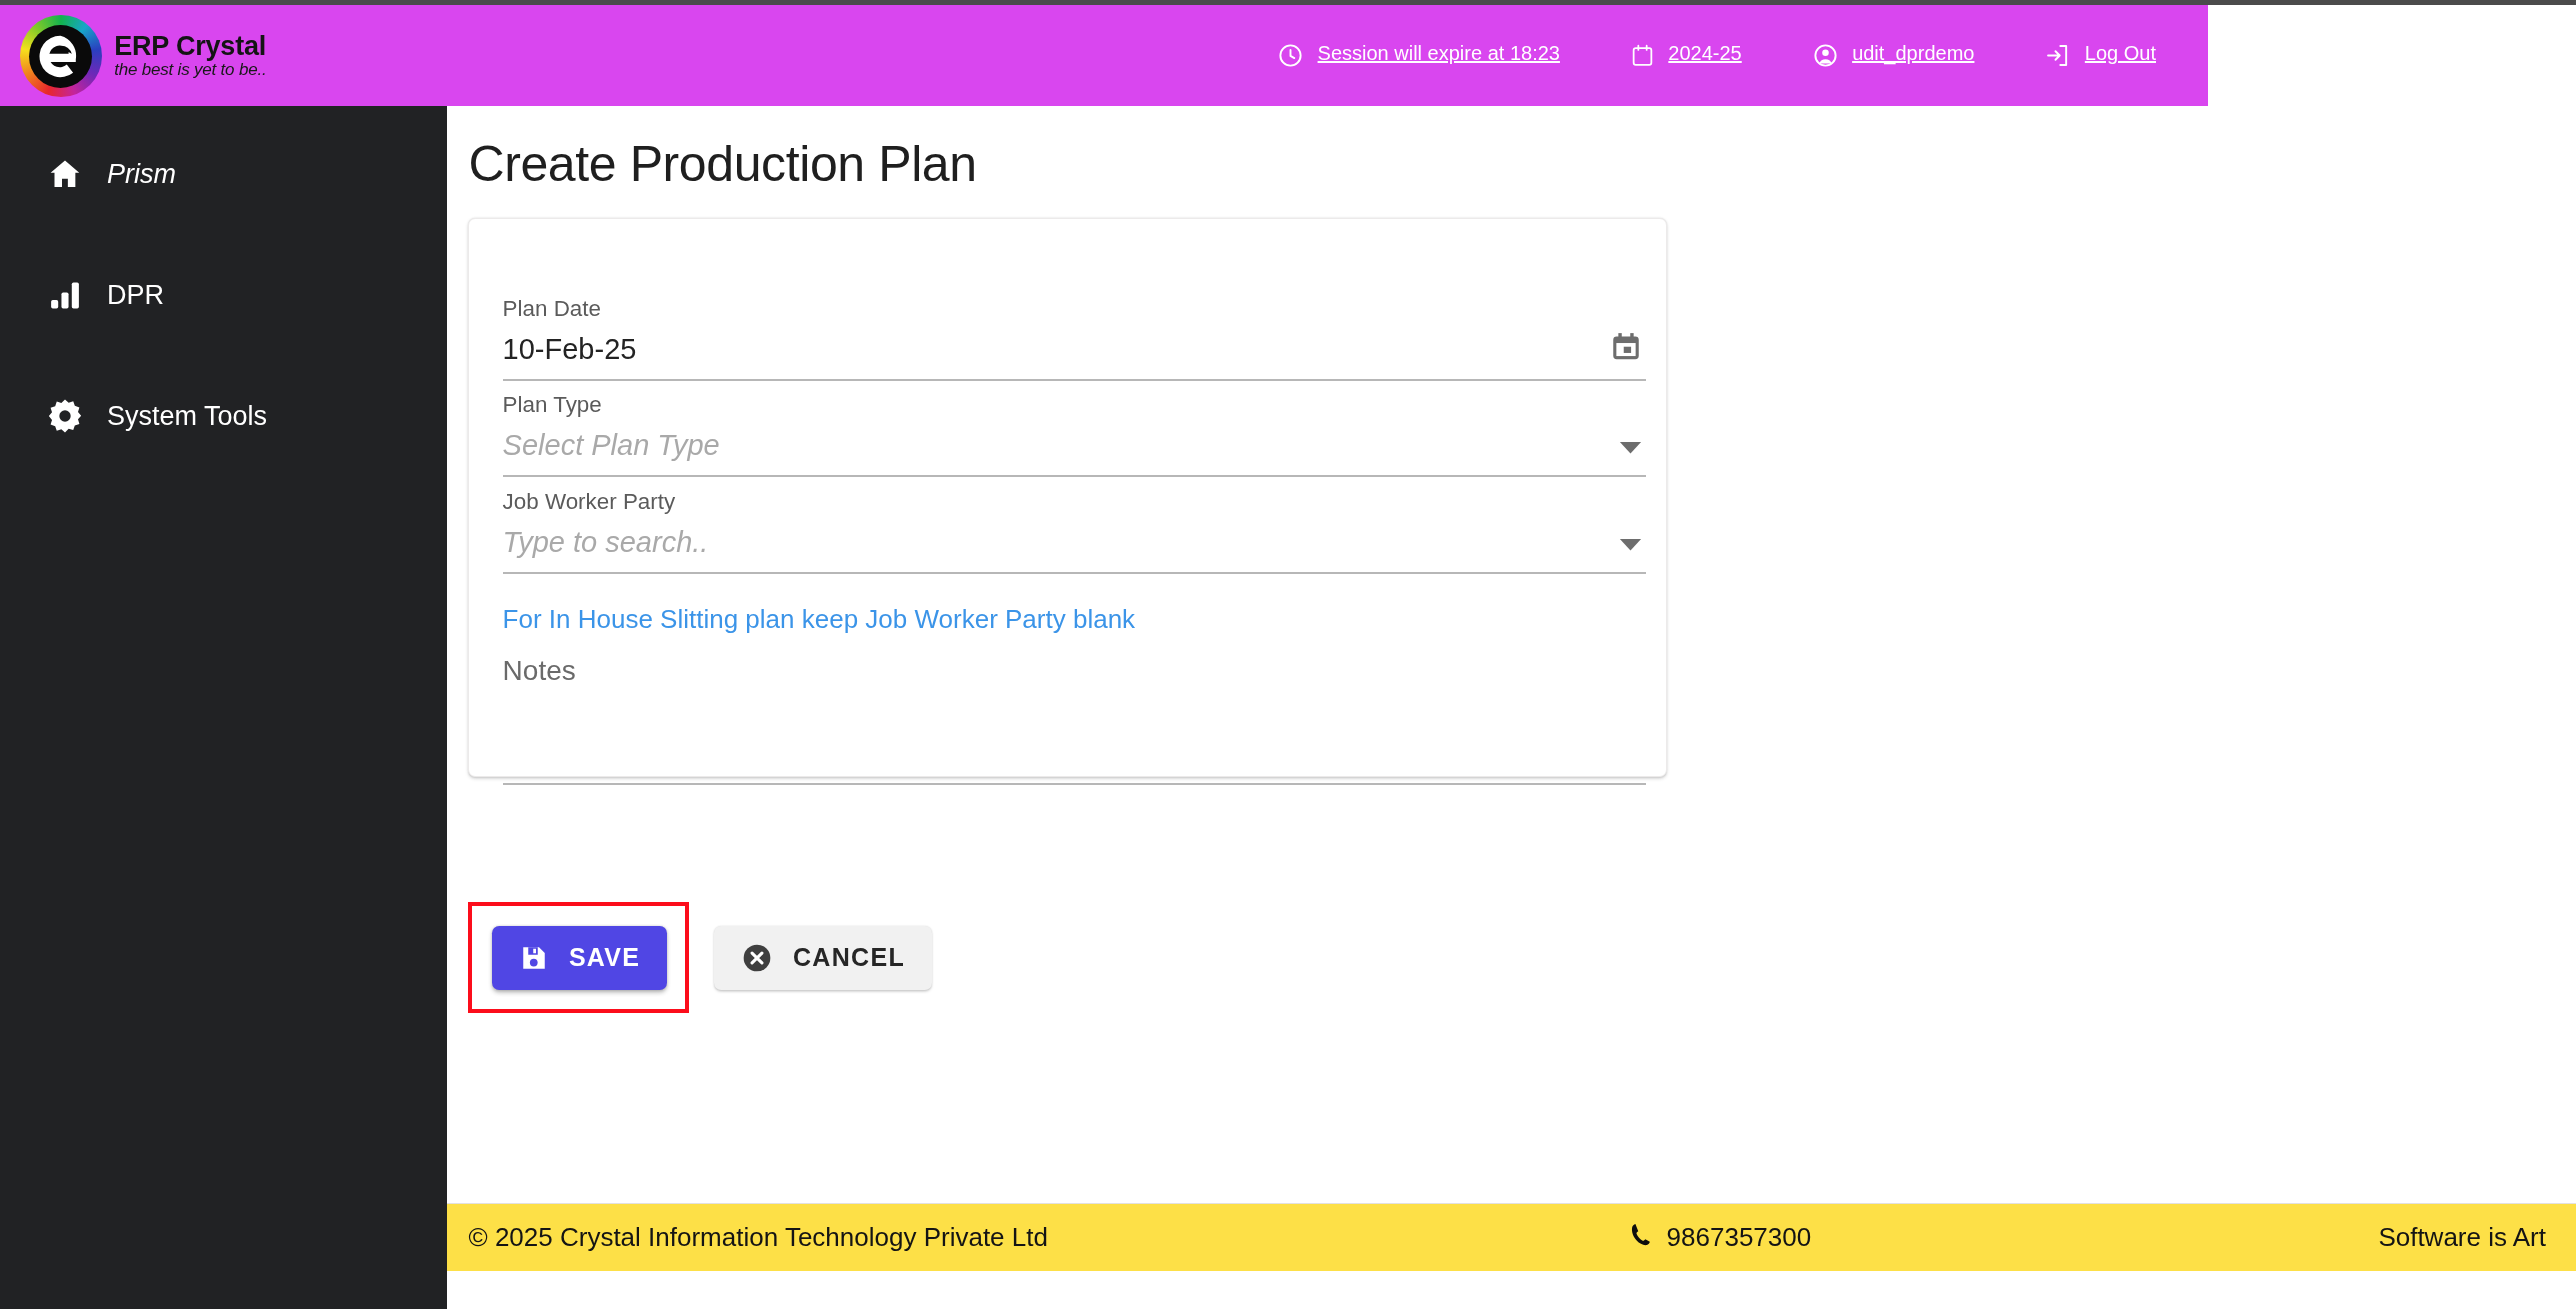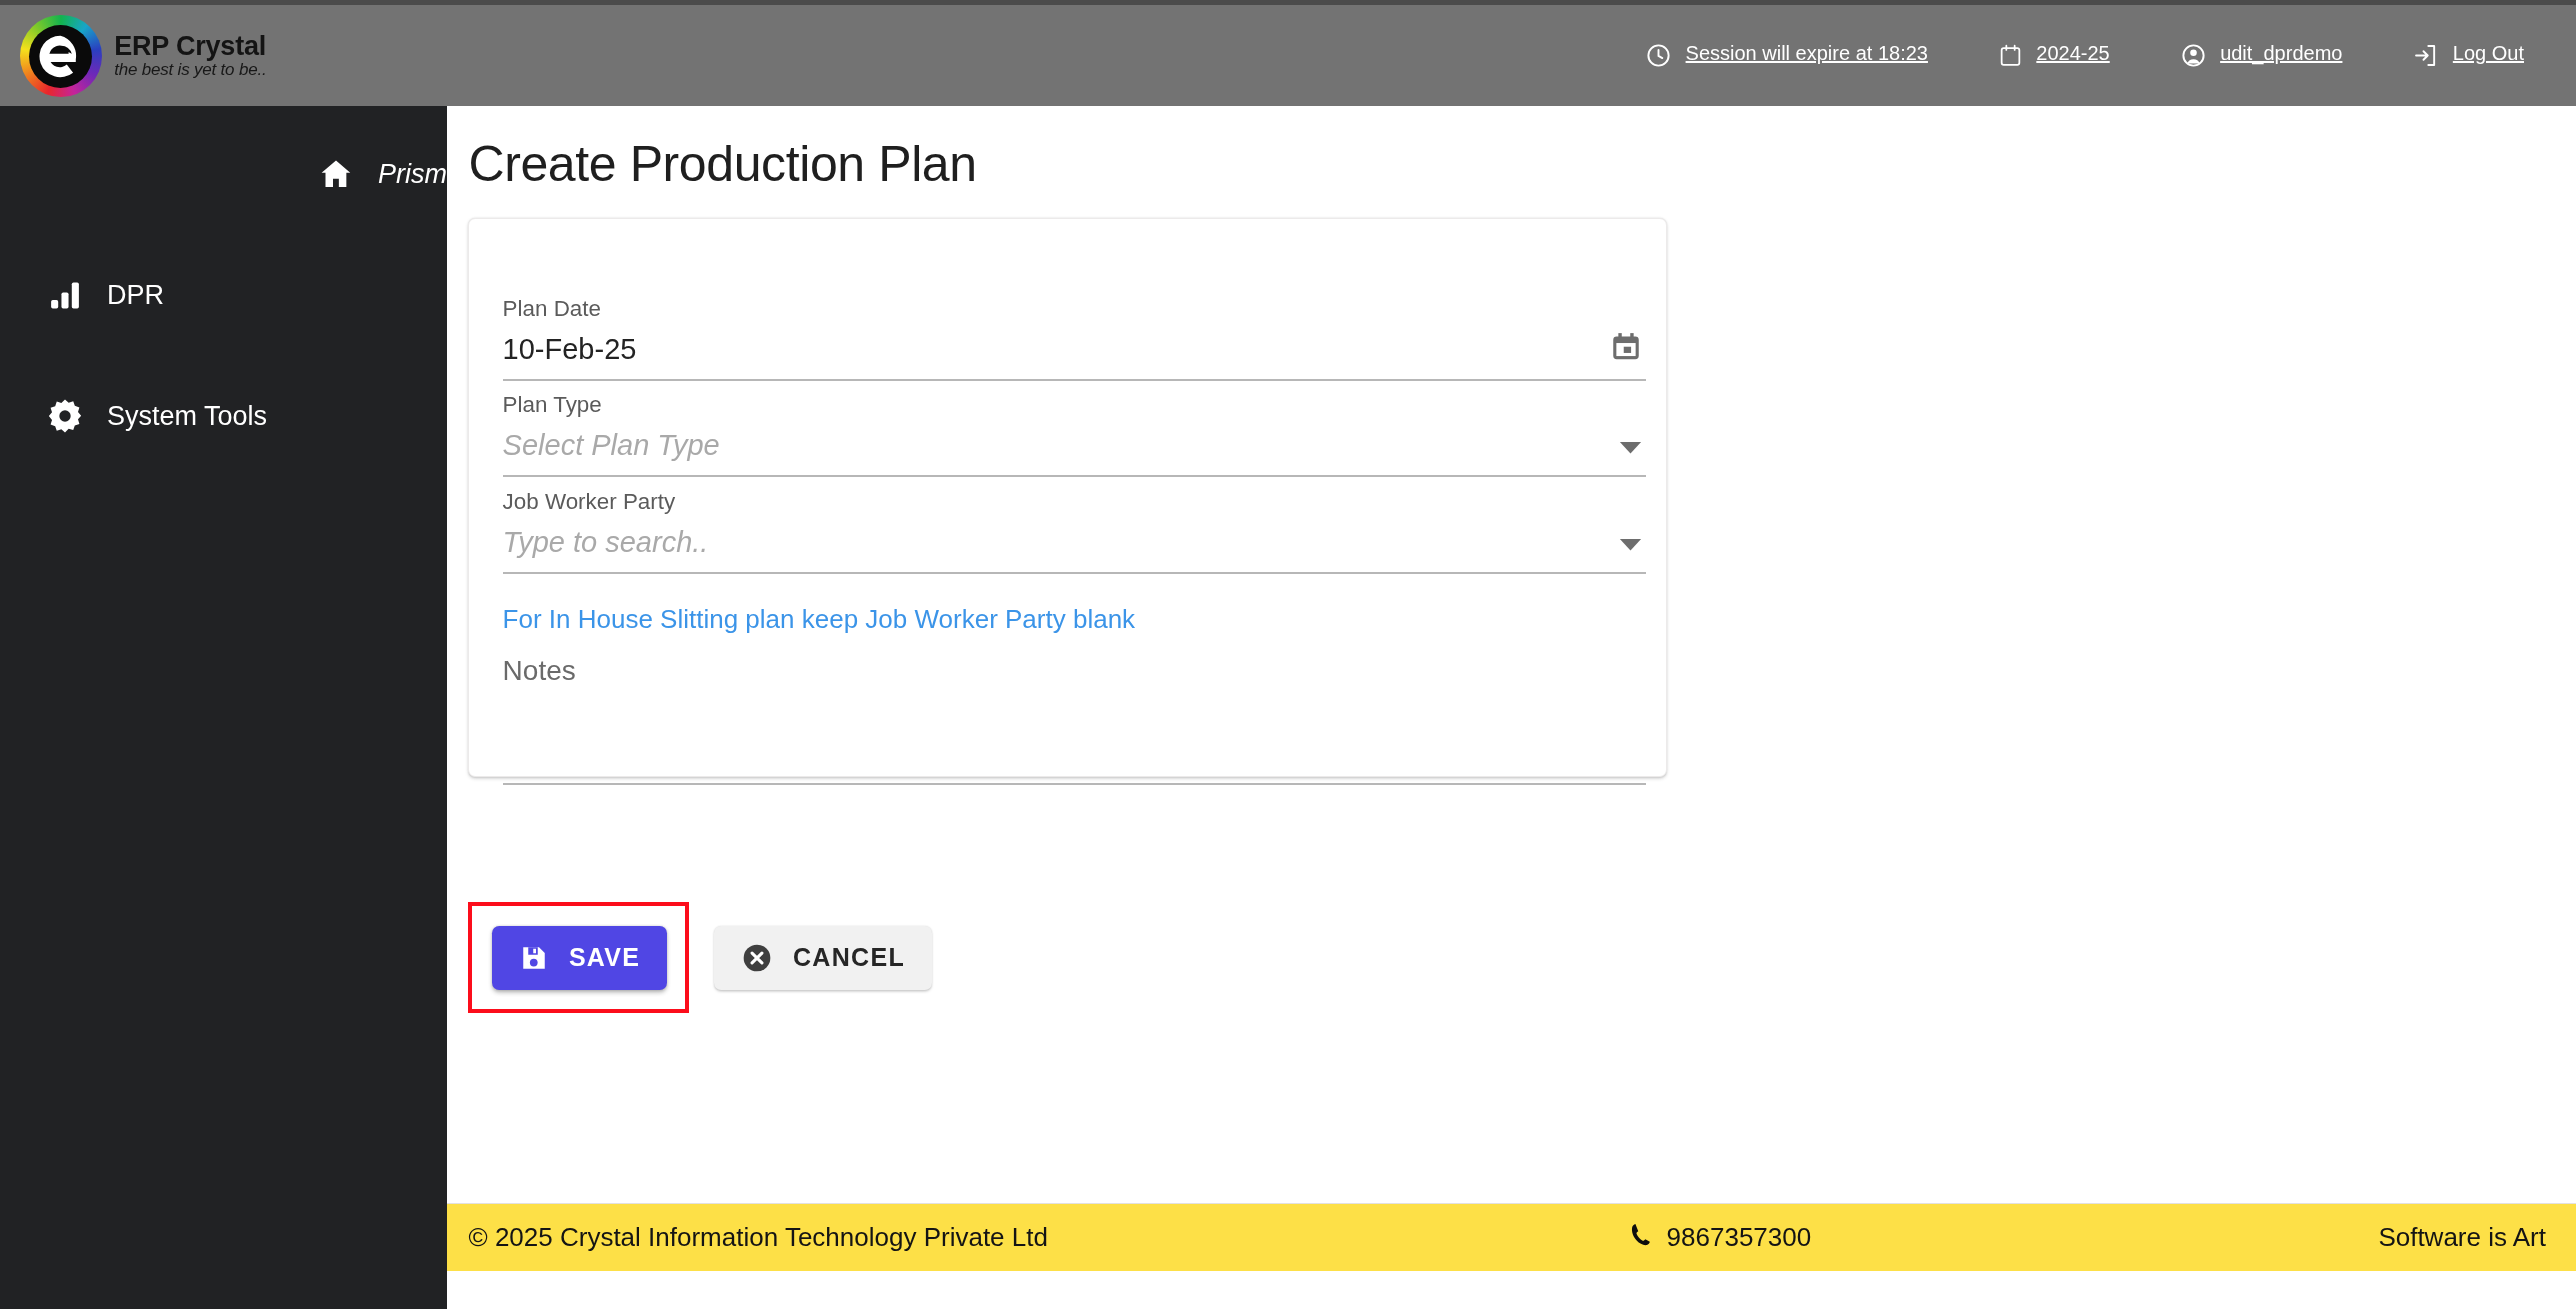--- a/index.html
+++ b/index.html
@@ -16,22 +16,22 @@
     position: absolute;
     left: 0; top: 0;
     width: 2576px; height: 5.4px;
     background: #4b4b4b;
   }
 
   
   #header {
     position: absolute;
     left: 0; top: 5.4px;
-    width: 2576px; height: 101px;
-    background: #737373;
+    width: 2208px; height: 101px;
+    background: #d946ef;
     display: flex;
     align-items: center;
   }
   #brand {
     display: flex;
     align-items: center;
     padding-left: 19.7px;
     width: 447px;
     flex: 0 0 447px;
   }
@@ -91,21 +91,21 @@
     background: #212224;
   }
   .nav-item {
     display: flex;
     align-items: center;
     height: 54px;
     padding-left: 45px;
     gap: 23px;
     color: #ffffff;
   }
-  #nav-prism { margin-top: 41px; justify-content: flex-end; }
+  #nav-prism { margin-top: 41px; }
   #nav-dpr { margin-top: 67px; }
   #nav-tools { margin-top: 67px; }
   .nav-label { font-size: 27px; color: #ffffff; white-space: nowrap; }
   .nav-label.italic { font-style: italic; }
   .nav-icon { width: 39px; flex: 0 0 39px; display: flex; justify-content: center; }
 
   
   #main {
     position: absolute;
     left: 447px; top: 106px;

